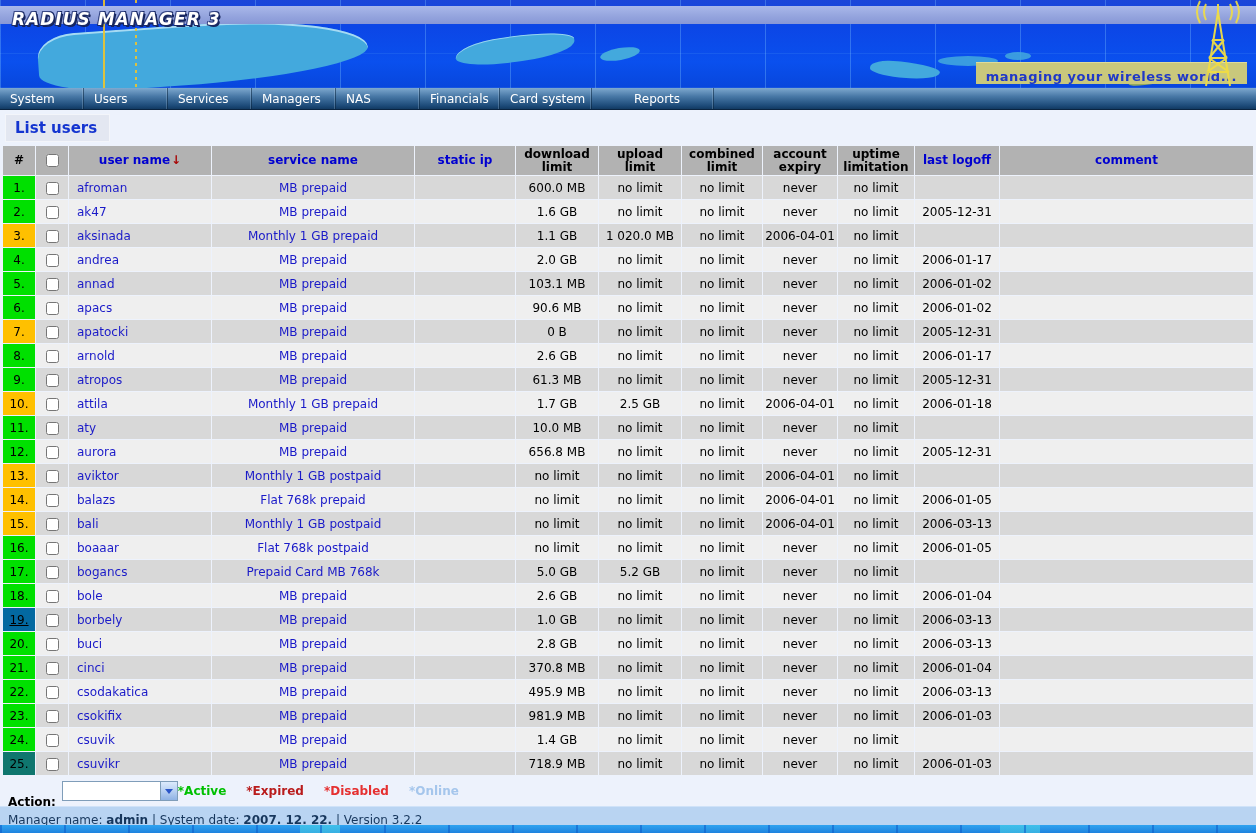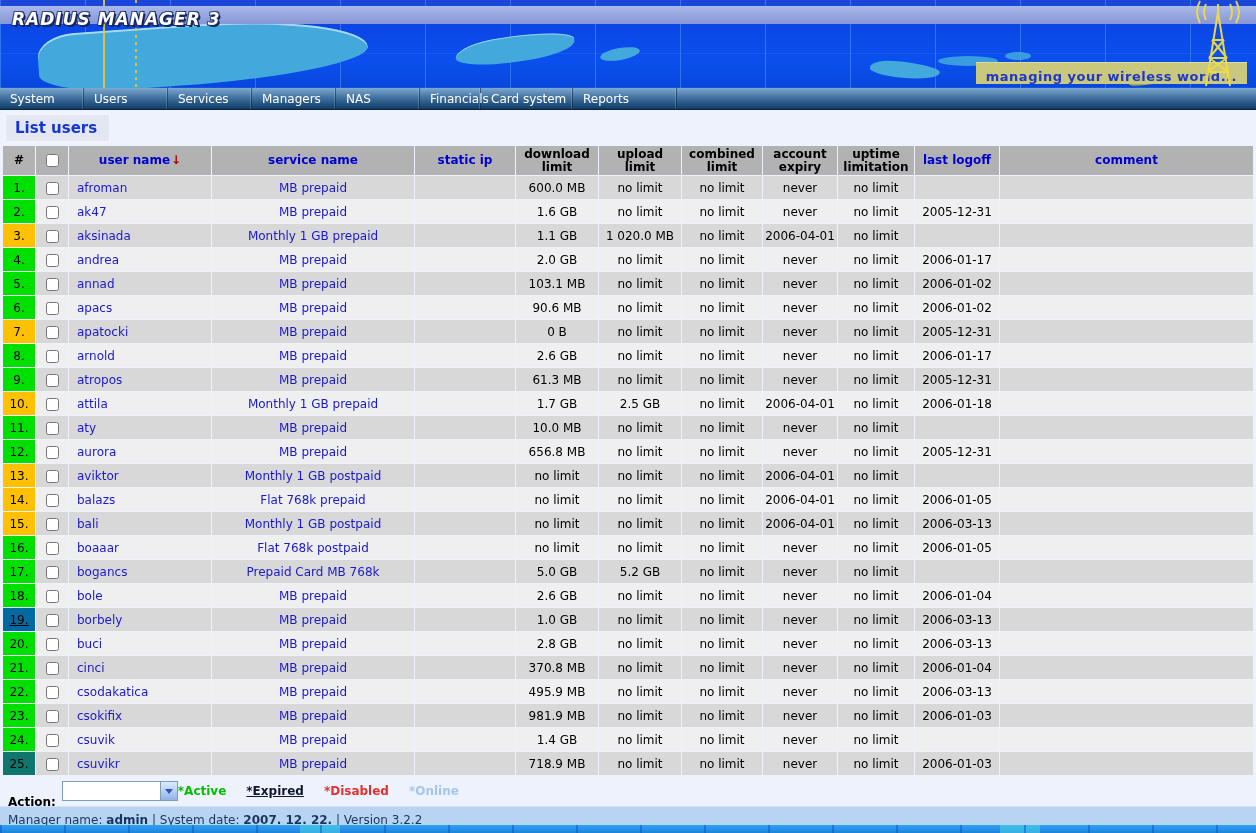--- a/index.html
+++ b/index.html
@@ -139,23 +139,23 @@
       </g>
     </svg>
   </div>
 
   <div class="nav">
       <div class="nav-item" style="width: 84px;">System</div>
       <div class="nav-item" style="width: 84px;">Users</div>
       <div class="nav-item" style="width: 84px;">Services</div>
       <div class="nav-item" style="width: 84px;">Managers</div>
       <div class="nav-item" style="width: 84px;">NAS</div>
-      <div class="nav-item" style="width: 61px;">Financials</div>
+      <div class="nav-item" style="width: 80px;">Financials</div>
       <div class="nav-item" style="width: 92px;">Card system</div>
-      <div class="nav-item" style="width: 104px;">Reports</div>
+      <div class="nav-item" style="width: 90px; margin-left: 32px;">Reports</div>
     </div>
 
   <div class="content">
     <div class="title-box">
       <span class="title-text">List users</span>
     </div>
 
     <table class="users">
       <thead>
         <tr>
@@ -530,21 +530,21 @@
     <div class="action-row">
       <span class="action-label">Action:</span>
       <div class="select-box">
         <span class="select-value"></span>
         <div class="select-arrow-btn">
           <div class="select-chevron"></div>
         </div>
       </div>
       <div class="legend">
           <span class="legend-item" style="color: rgb(0, 192, 0);">*Active</span>
-          <span class="legend-item" style="color: #0f172a; text-decoration: underline;">*Expired</span>
+          <span class="legend-item" style="color: #b91c1c;">*Expired</span>
           <span class="legend-item" style="color: rgb(229, 48, 48);">*Disabled</span>
           <span class="legend-item" style="color: rgb(165, 198, 236);">*Online</span>
         </div>
     </div>
 
     <div class="pagination"><a class="page-link">1</a><a class="page-link">2</a><a class="page-link">3</a><a class="page-link">4</a><a class="page-link">5</a><a class="page-link">6</a><a class="page-link">7</a><a class="page-link">&gt;&gt;</a></div>
   </div>
 
   <div class="footer-bar">
     <span class="footer-text"><span>Manager name: </span><span style="font-weight: bold;">admin</span><span> | System date: </span><span style="font-weight: bold;">2007. 12. 22.</span><span> | Version 3.2.2</span></span>

